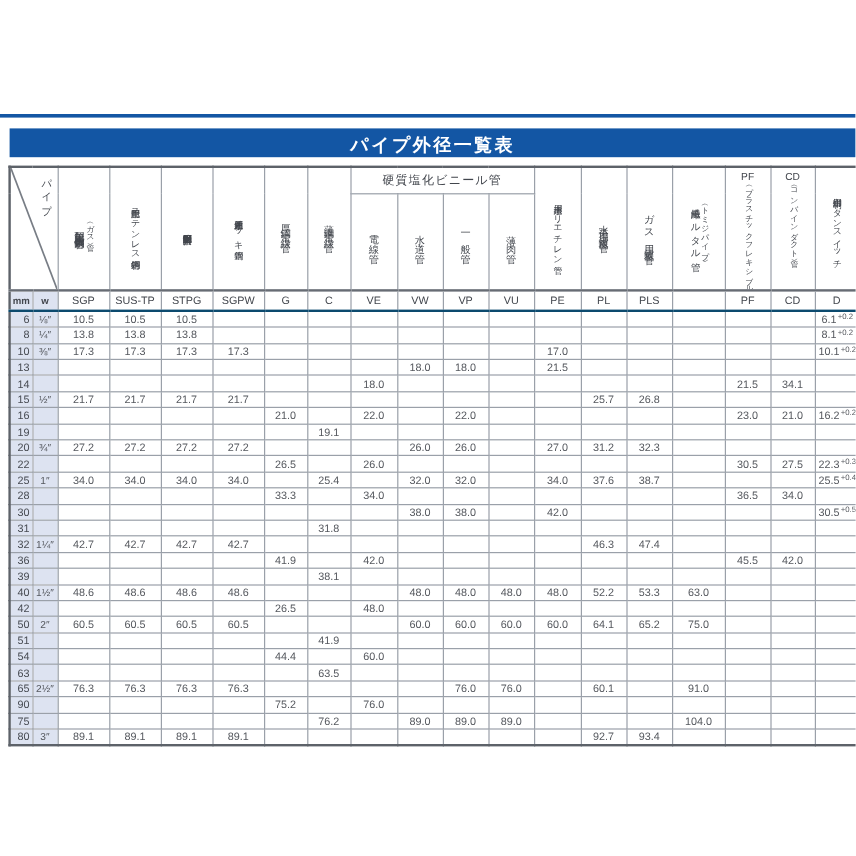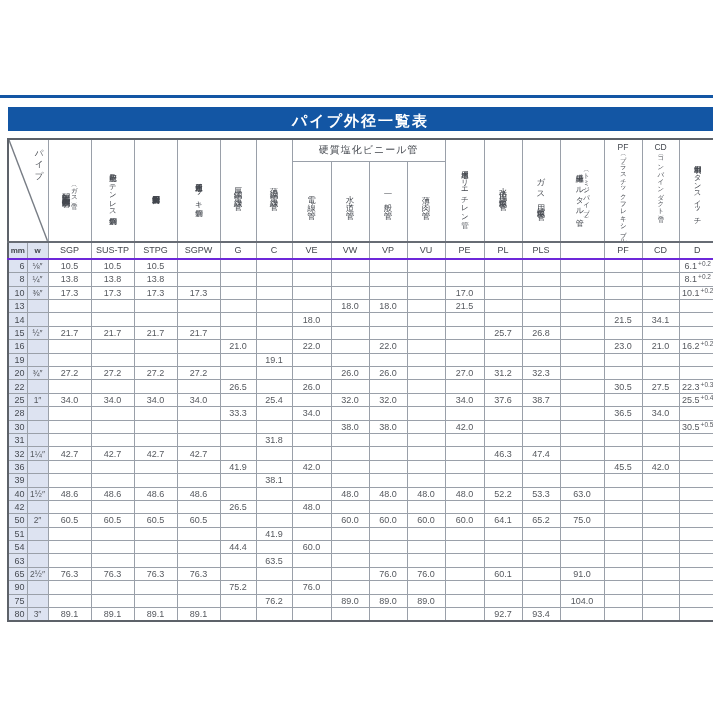--- a/index.html
+++ b/index.html
@@ -37,21 +37,21 @@
   .codeTop{font-size:8.5px;color:#42464d;}
   
   .corner{position:relative;height:100%;}
   .corner svg{position:absolute;left:0;top:0;width:100%;height:100%;}
   .corner .tr-label{position:absolute;top:3px;right:4px;}
   .corner .bl-label{position:absolute;bottom:3px;left:5px;}
   .corner .v{font-size:8.5px;letter-spacing:1px;}
   
   tr.code-row td{
     height:15px;font-size:9px;color:#42464d;text-align:center;background:#ffffff;
-    border-top:2px solid #676c74;border-bottom:2px solid #6d28d9;
+    border-top:2px solid #676c74;border-bottom:2px solid #0c4a6e;
   }
   tr.code-row td.unit{background:#dde3f1;font-size:8px;font-weight:bold;}
   
   tbody.data td{height:12.4px;font-size:9px;color:#55585e;text-align:center;background:#ffffff;}
   tbody.data td.mm{background:#dde3f1;text-align:right;padding-right:2px;color:#474b52;}
   tbody.data td.in{background:#dde3f1;font-size:8.5px;}
   .sup{font-size:6.5px;position:relative;top:-3px;left:1px;color:#55585e;}
 </style>
 </head>
 <body>

